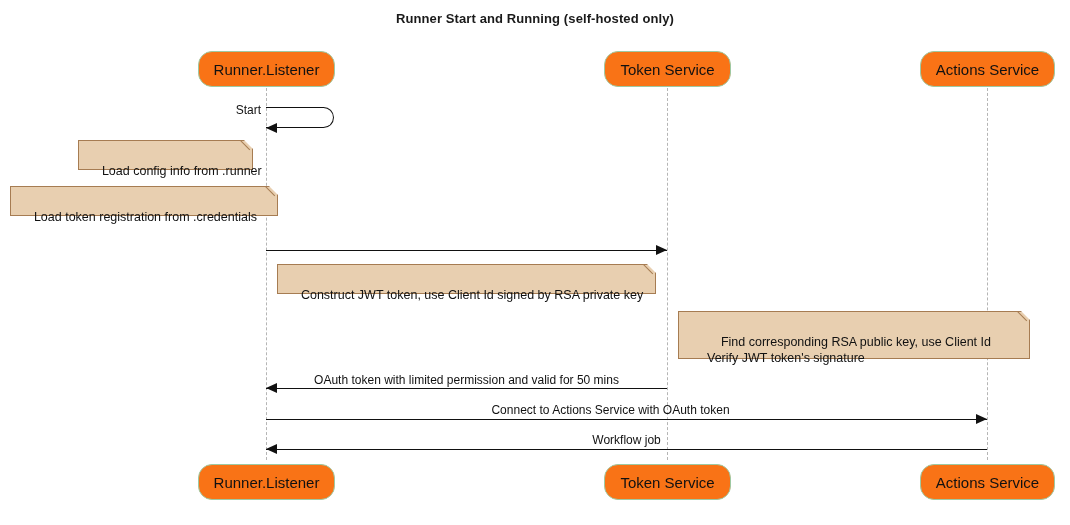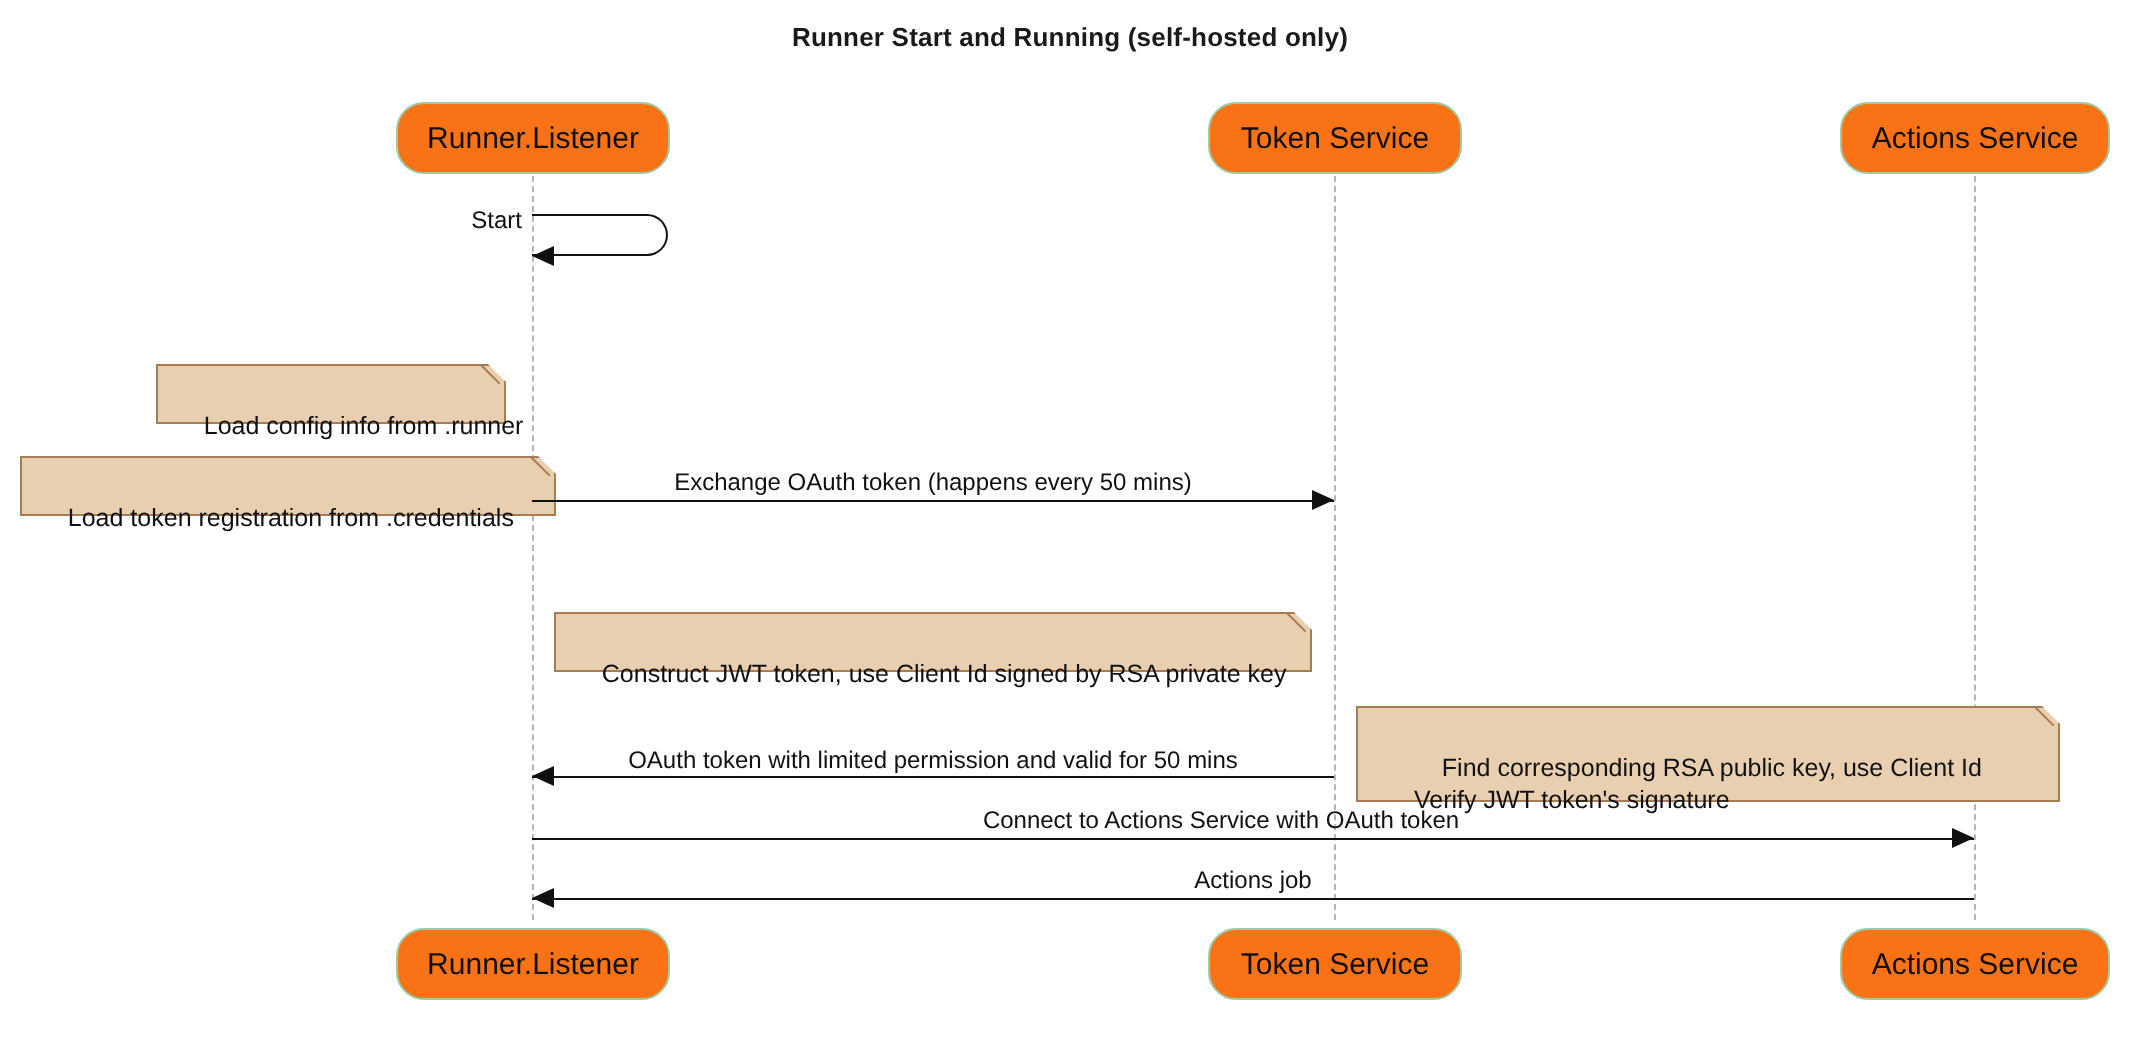--- a/index.html
+++ b/index.html
@@ -58,21 +58,20 @@
   .note {
     position: absolute;
     background: #e8cfb0;
     border: 1px solid #a67c52;
     box-sizing: border-box;
     font-size: 12.5px;
     color: #111111;
     padding: 6px 9px 6px 9px;
     line-height: 16px;
     white-space: pre;
-    margin-top: 42px;
   }
   .note .fold {
     position: absolute;
     top: -1px;
     right: -1px;
     width: 0;
     height: 0;
     border-left: 9px solid transparent;
     border-top: 9px solid #ffffff;
   }
@@ -176,21 +175,20 @@
   </div>
 
   <div class="note" style="left:10px; top:186px; width:268px; height:30px;">
     <span>Load token registration from .credentials</span>
     <span class="fold"></span>
     <span class="fold-edge"></span>
   </div>
 
   <div class="msg-line" style="left:266px; top:250px; width:401px;"></div>
   <div class="arrow-right" style="left:656px; top:245px;"></div>
-  <div class="msg-label" style="left:266px; top:234px; width:401px;">Exchange OAuth token (happens every 50 mins)</div>
 
   <div class="note" style="left:277px; top:264px; width:379px; height:30px;">
     <span>Construct JWT token, use Client Id signed by RSA private key</span>
     <span class="fold"></span>
     <span class="fold-edge"></span>
   </div>
 
   <div class="note" style="left:678px; top:311px; width:352px; height:48px;padding-left:28px;">
     <span>Find corresponding RSA public key, use Client Id
 Verify JWT token's signature</span>
@@ -201,15 +199,15 @@
   <div class="msg-line" style="left:266px; top:388px; width:401px;"></div>
   <div class="arrow-left" style="left:266px; top:383px;"></div>
   <div class="msg-label" style="left:266px; top:373px; width:401px;">OAuth token with limited permission and valid for 50 mins</div>
 
   <div class="msg-line" style="left:266px; top:419px; width:721px;"></div>
   <div class="arrow-right" style="left:976px; top:414px;"></div>
   <div class="msg-label" style="left:250px; top:403px; width:721px;">Connect to Actions Service with OAuth token</div>
 
   <div class="msg-line" style="left:266px; top:449px; width:721px;"></div>
   <div class="arrow-left" style="left:266px; top:444px;"></div>
-  <div class="msg-label" style="left:266px; top:433px; width:721px;">Actions job</div>
+  <div class="msg-label" style="left:266px; top:433px; width:721px;">Workflow job</div>
 
 </div>
 
 </body></html>

